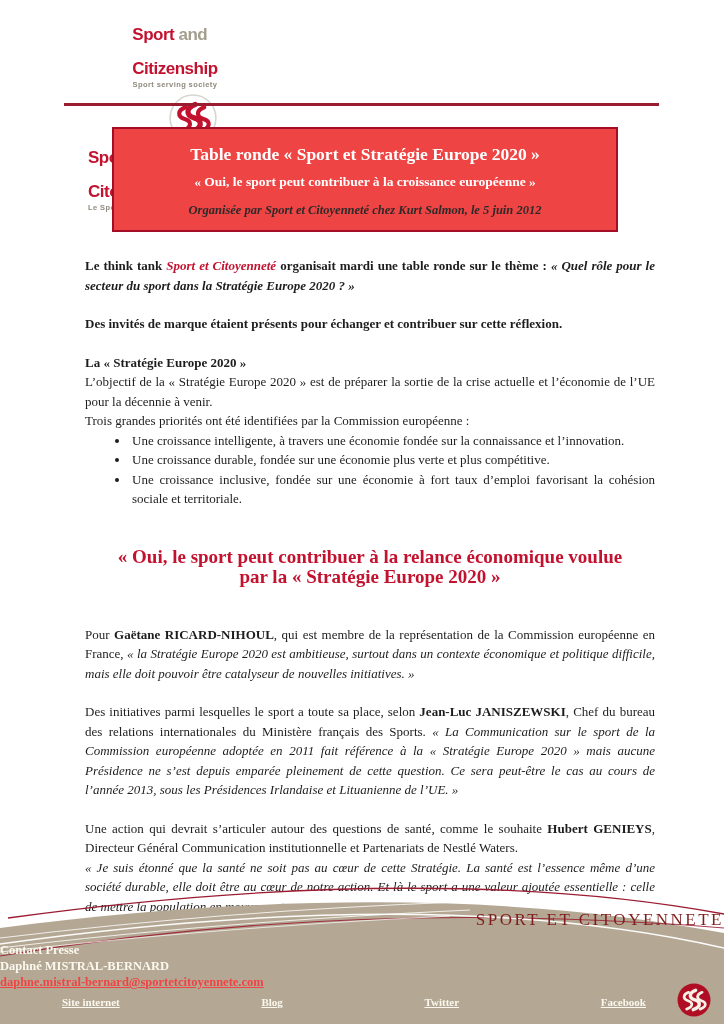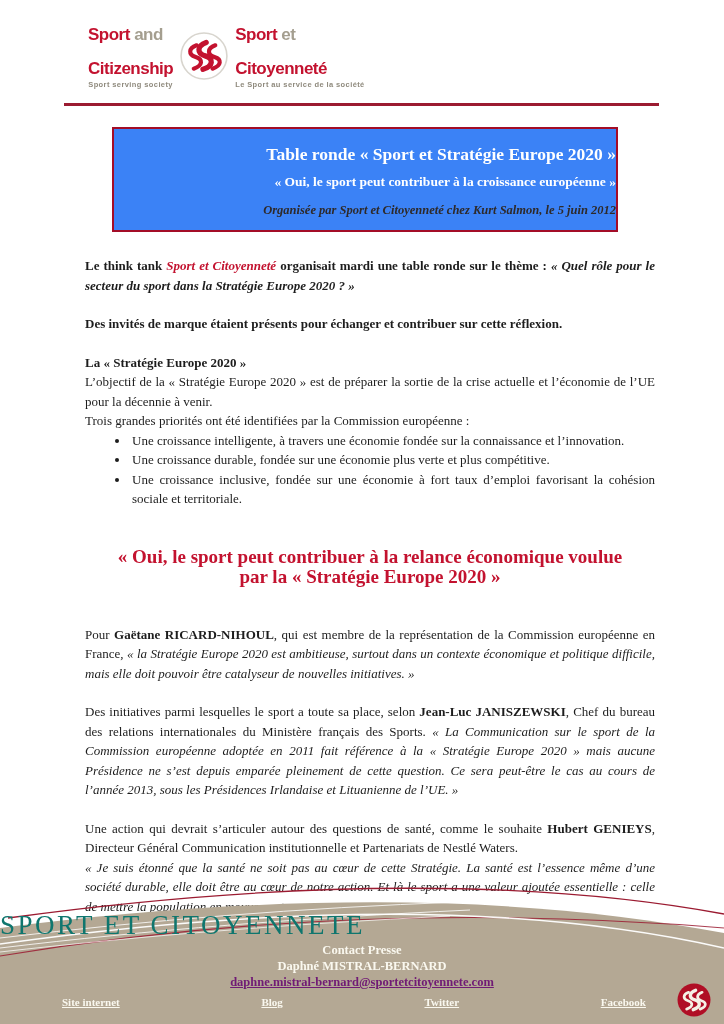--- a/index.html
+++ b/index.html
@@ -3,59 +3,59 @@
 <meta charset="utf-8">
 <style>
   html,body{margin:0;padding:0;background:#ffffff;}
   .page{
     position:relative;width:724px;height:1024px;background:#ffffff;
     font-family:"Liberation Serif", serif;color:#1d1d1d;overflow:hidden;
   }
   
   .hdr{display:flex;justify-content:space-between;align-items:flex-start;
        padding:26px 60px 0 88px;}
-  .logos{display:flex;align-items:center;gap:6px;}
+  .logos{display:flex;align-items:flex-end;gap:6px;flex-direction:column;}
   .logo-txt{font-family:"Liberation Sans",sans-serif;line-height:1;}
   .logo-txt .l1{font-size:17px;font-weight:bold;letter-spacing:-0.5px;}
   .logo-txt .l2{font-size:17px;font-weight:bold;letter-spacing:-0.5px;margin-top:17px;}
   .red-t{color:#c3122f;}
   .gray-t{color:#a49e8f;}
   .tagline{font-size:7.5px;color:#8f8a7d;margin-top:4px;letter-spacing:0.4px;font-weight:bold;}
   .sphere{width:50px;height:50px;margin-top:-2px;}
   .press-title{font-size:17px;font-weight:bold;color:#b51529;text-align:right;
                line-height:1.45;margin-top:6px;}
   .rule{position:absolute;left:64px;top:103px;width:595px;height:3px;background:#9b1b31;}
   
   .banner{
     position:absolute;left:112px;top:127px;width:506px;height:105px;
-    background:#3b82f6;border:2px solid #a30d27;box-sizing:border-box;
-    text-align:right;color:#ffffff;
+    background:#ef4444;border:2px solid #a30d27;box-sizing:border-box;
+    text-align:center;color:#ffffff;
   }
   .banner .b1{font-size:17.5px;font-weight:bold;margin-top:15px;}
   .banner .b2{font-size:13.5px;font-weight:bold;margin-top:9px;}
   .banner .b3{font-size:12.5px;font-weight:bold;font-style:italic;color:#2e2a2a;margin-top:13px;}
   
   .bodytxt{position:absolute;left:85px;top:256px;width:570px;
            font-size:13px;line-height:19.5px;}
   .para{margin:0;text-align:justify;}
   .gap{height:19px;}
   .bold{font-weight:bold;}
   .ital{font-style:italic;}
   .brand-red{color:#c3122f;font-weight:bold;font-style:italic;}
   ul.bullets{margin:0;padding:0 0 0 45px;list-style:disc;}
   ul.bullets li{text-align:justify;padding-left:2px;}
   .mid-red{color:#c3122f;font-weight:bold;text-align:center;font-size:19px;line-height:20px;}
   
   .footer{position:absolute;left:0;top:878px;width:724px;height:146px;color:#faf8ef;}
   .footer svg.curve{position:absolute;left:0;top:0;}
-  .f-org{position:absolute;top:32px;left:0;right:0;text-align:left;
-         font-size:27px;letter-spacing:2.5px;color:#0f766e;}
-  .f-contact{position:absolute;top:64px;left:0;right:0;text-align:center;
+  .f-org{position:absolute;top:32px;left:0;right:0;text-align:right;
+         font-size:17px;letter-spacing:2.5px;color:#7f1d1d;}
+  .f-contact{position:absolute;top:64px;left:0;right:0;text-align:left;
              font-size:12.5px;font-weight:bold;line-height:16px;}
-  .f-email{text-decoration:underline;color:#701a75;}
+  .f-email{text-decoration:underline;color:#ef4444;}
   .f-links{position:absolute;left:0;right:0;top:118px;display:flex;
            justify-content:space-between;padding:0 78px 0 62px;
            font-size:11px;font-weight:bold;}
   .f-links a{color:#faf8ef;text-decoration:underline;}
   .f-sphere{position:absolute;right:12px;bottom:6px;width:36px;height:36px;}
 </style>
 </head>
 <body>
 
 <div class="page">

